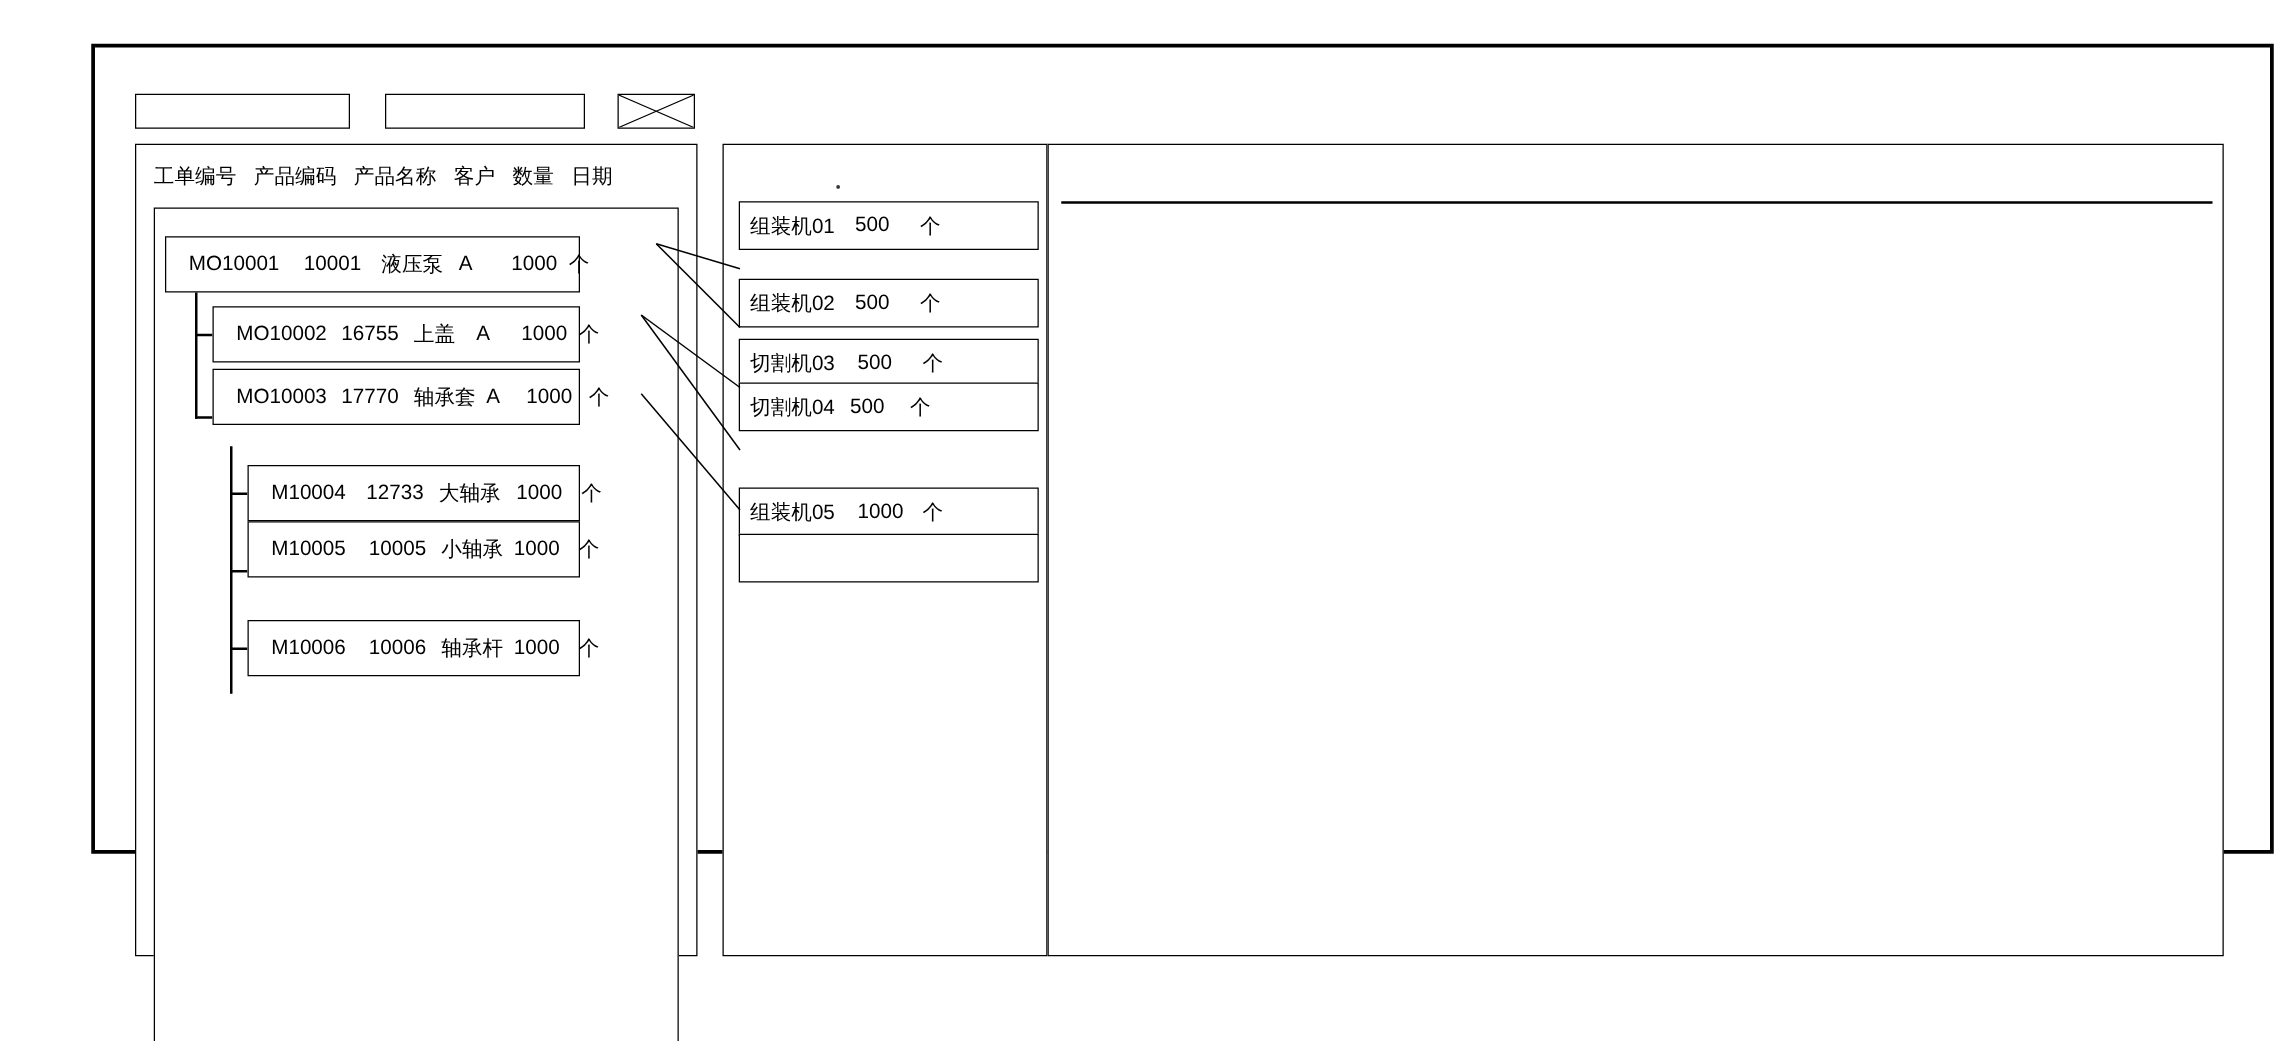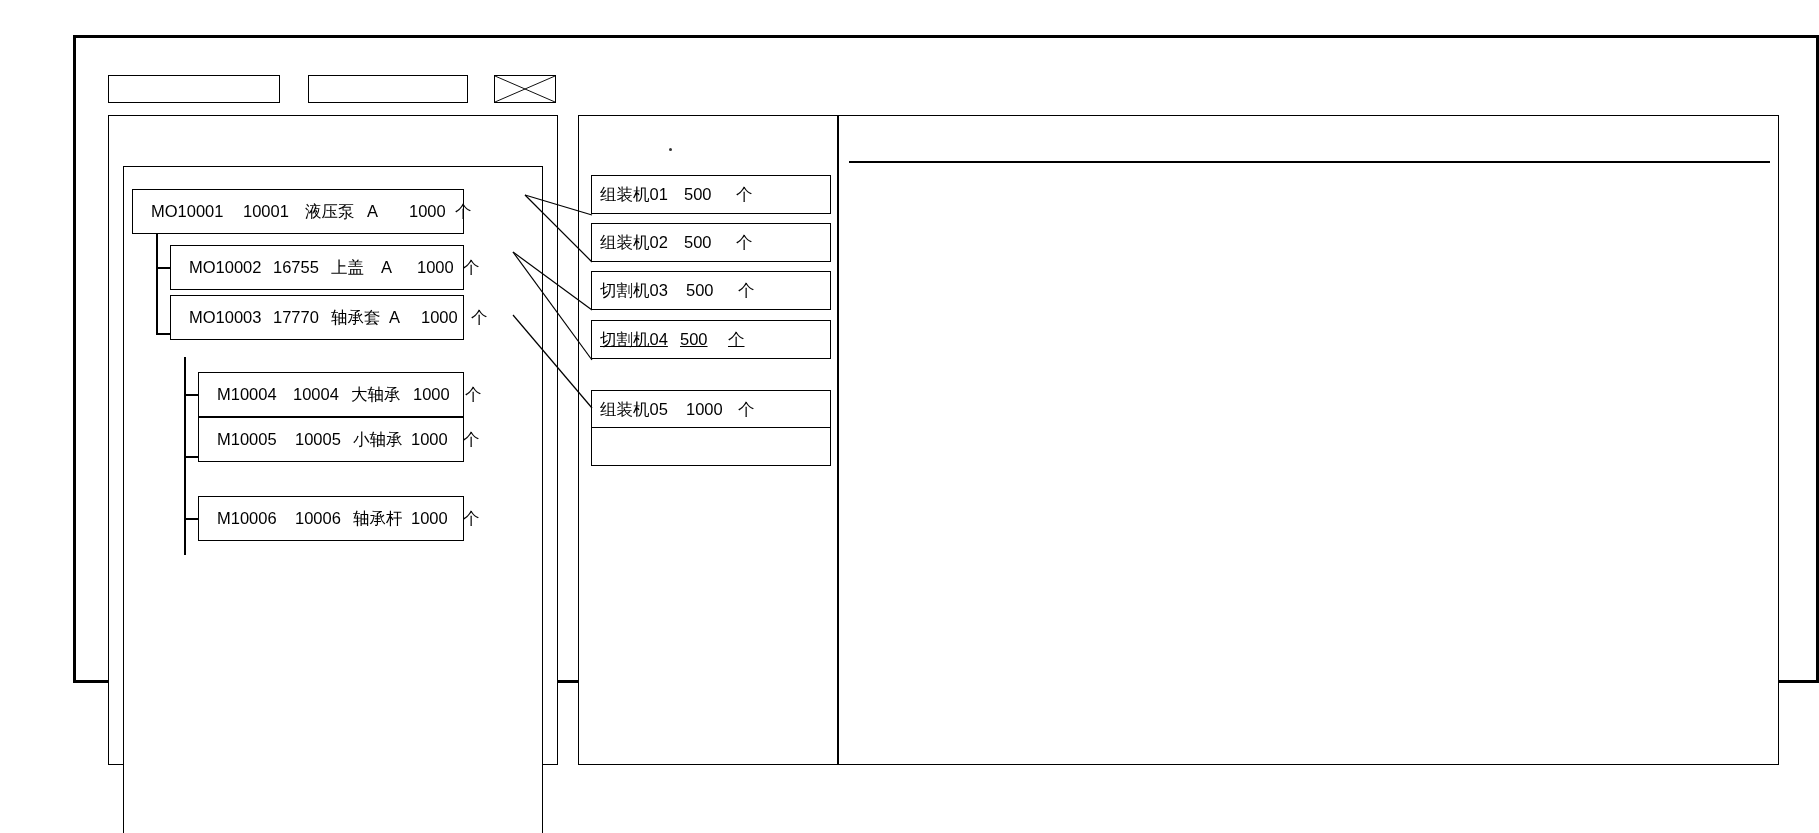--- a/index.html
+++ b/index.html
@@ -60,20 +60,28 @@
     <div class="tb-img">
       <svg viewBox="0 0 62 28" preserveAspectRatio="none">
         <line x1="0" y1="0" x2="62" y2="28" stroke="#000" stroke-width="1"></line>
         <line x1="62" y1="0" x2="0" y2="28" stroke="#000" stroke-width="1"></line>
       </svg>
     </div>
   </div>
 
   <div class="panel-left">
 
+    <div class="col-headers">
+      <span>工单编号</span>
+      <span>产品编码</span>
+      <span>产品名称</span>
+      <span>客户</span>
+      <span>数量</span>
+      <span>日期</span>
+    </div>
 
     <div class="tree-area">
 
       <div class="tree-line v" style="left:32px;top:44px;height:124px;"></div>
       <div class="tree-line h" style="left:32px;top:100px;width:14px;"></div>
       <div class="tree-line h" style="left:32px;top:166px;width:14px;"></div>
 
       <div class="tree-line v" style="left:60px;top:190px;height:198px;"></div>
       <div class="tree-line h" style="left:60px;top:227px;width:14px;"></div>
       <div class="tree-line h" style="left:60px;top:289px;width:14px;"></div>
@@ -108,21 +116,21 @@
           <span style="width:58px">轴承套</span>
           <span style="width:32px">A</span>
           <span style="width:50px">1000</span>
           <span>个</span>
         </div>
       </div>
 
       <div class="node" style="left:74px;top:205px;width:266px;">
         <div class="cells">
           <span style="width:76px">M10004</span>
-          <span style="width:58px">10004</span>
+          <span style="width:58px">12733</span>
           <span style="width:62px">大轴承</span>
           <span style="width:52px">1000</span>
           <span>个</span>
         </div>
       </div>
 
       <div class="node" style="left:74px;top:250px;width:266px;">
         <div class="cells">
           <span style="width:78px">M10005</span>
           <span style="width:58px">10005</span>
@@ -141,21 +149,21 @@
           <span>个</span>
         </div>
       </div>
 
     </div>
   </div>
 
   <div class="panel-mid">
     <div class="mid-dot"></div>
 
-    <div class="op-card" style="top:59px;">
+    <div class="op-card" style="top:45px;">
       <div class="txt">
         <span style="width:84px">组装机01</span>
         <span style="width:52px">500</span>
         <span>个</span>
       </div>
     </div>
 
     <div class="op-card" style="top:107px;">
       <div class="txt">
         <span style="width:84px">组装机02</span>
@@ -165,21 +173,21 @@
     </div>
 
     <div class="op-card" style="top:155px;">
       <div class="txt">
         <span style="width:86px">切割机03</span>
         <span style="width:52px">500</span>
         <span>个</span>
       </div>
     </div>
 
-    <div class="op-card" style="top:204px;text-decoration:underline;">
+    <div class="op-card" style="top:190px;">
       <div class="txt">
         <span style="width:80px">切割机04</span>
         <span style="width:48px">500</span>
         <span>个</span>
       </div>
     </div>
 
     <div class="op-card" style="top:262px;margin-top:12px;">
       <div class="txt">
         <span style="width:86px">组装机05</span>

